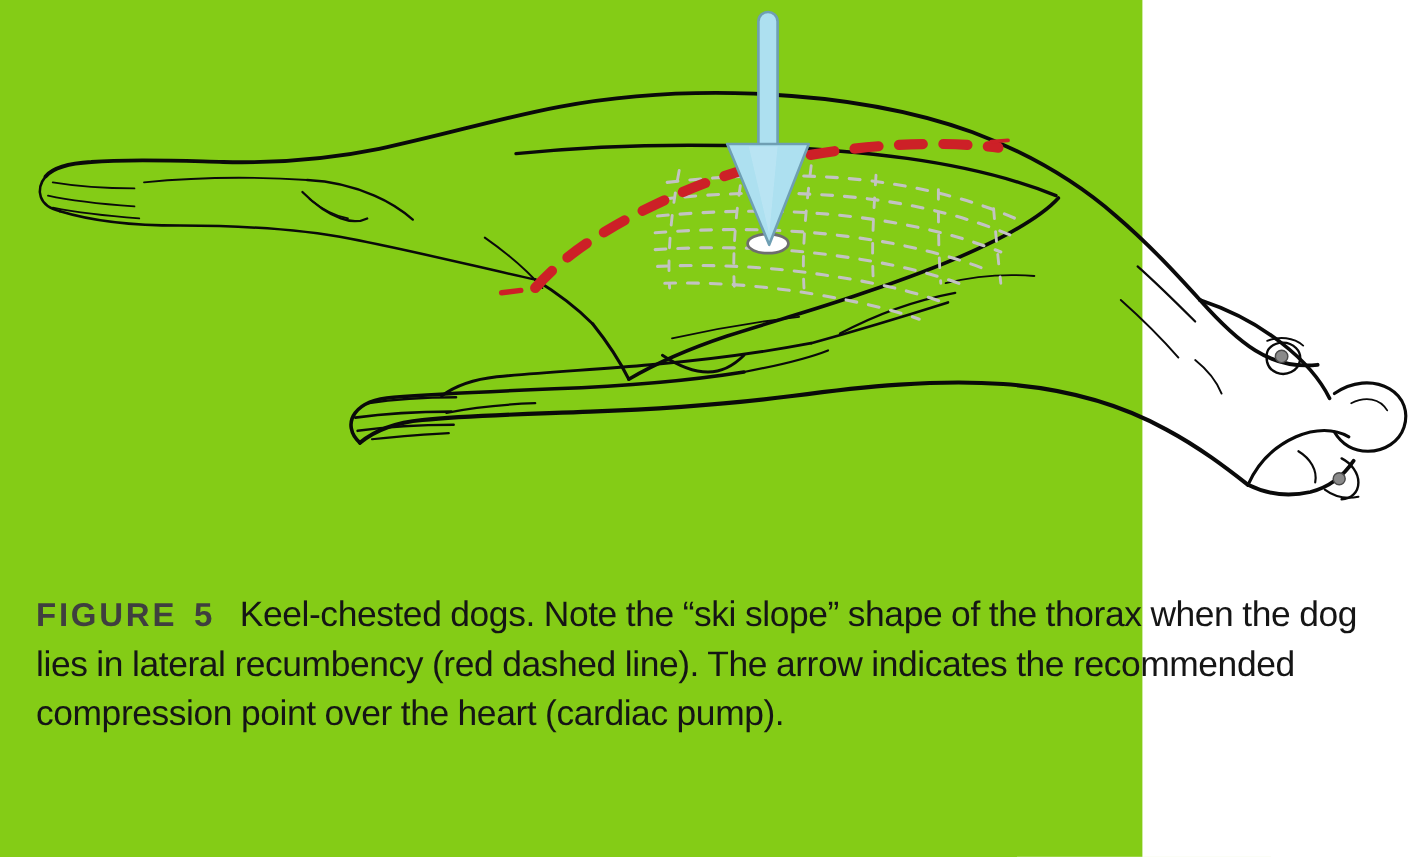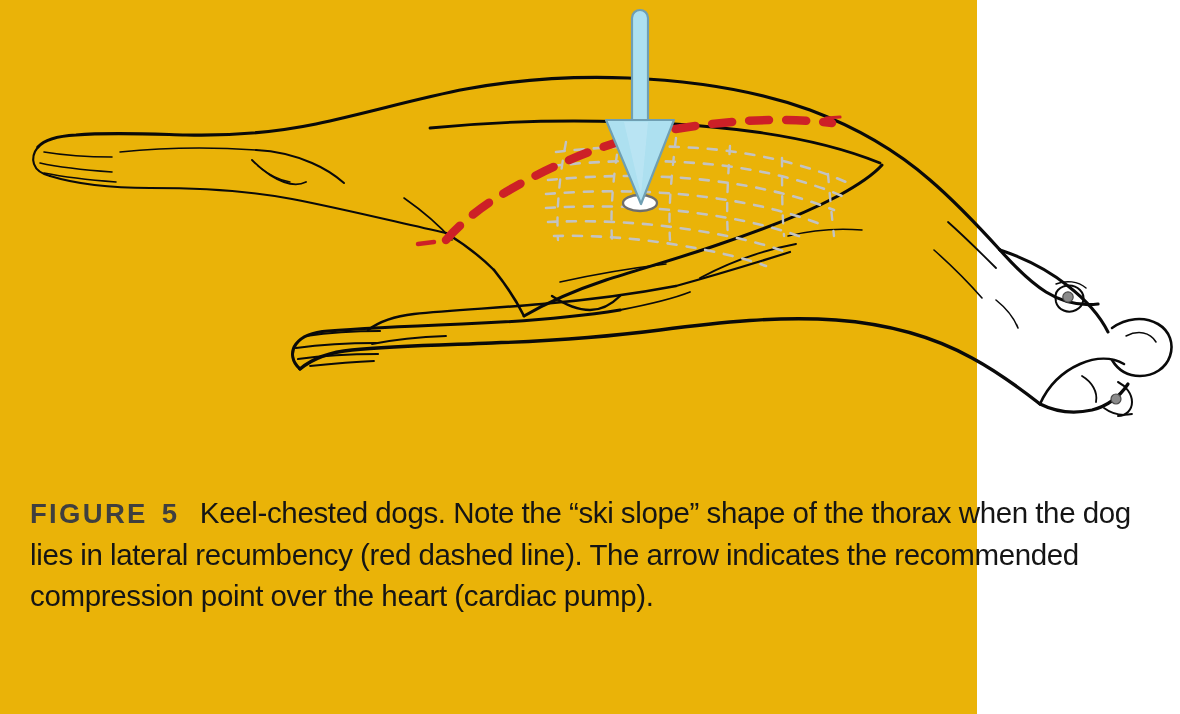--- a/index.html
+++ b/index.html
@@ -12,22 +12,21 @@
     width: 1180px;
     height: 714px;
     overflow: hidden;
     font-family: "Liberation Sans", sans-serif;
     -webkit-font-smoothing: antialiased;
   }
   #figure-page {
     position: relative;
     width: 952px;
     height: 714px;
-    background: #eab308;
-    padding-left: 25px;
+    background: #84cc16;
   }
   #illustration-area {
     position: absolute;
     left: 0;
     top: 0;
     width: 1180px;
     height: 462px;
   }
   #illustration-area svg {
     display: block;

